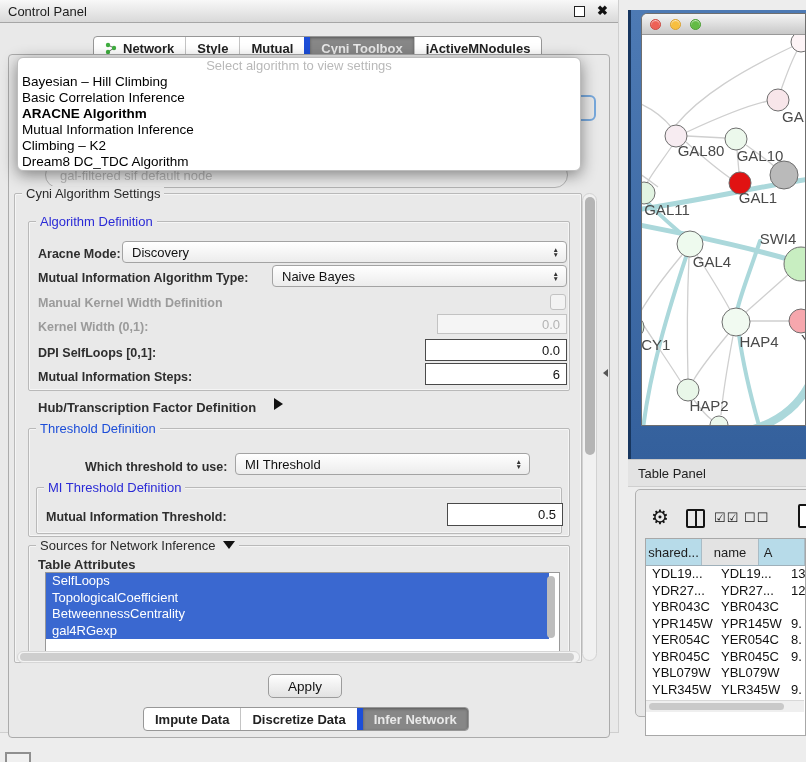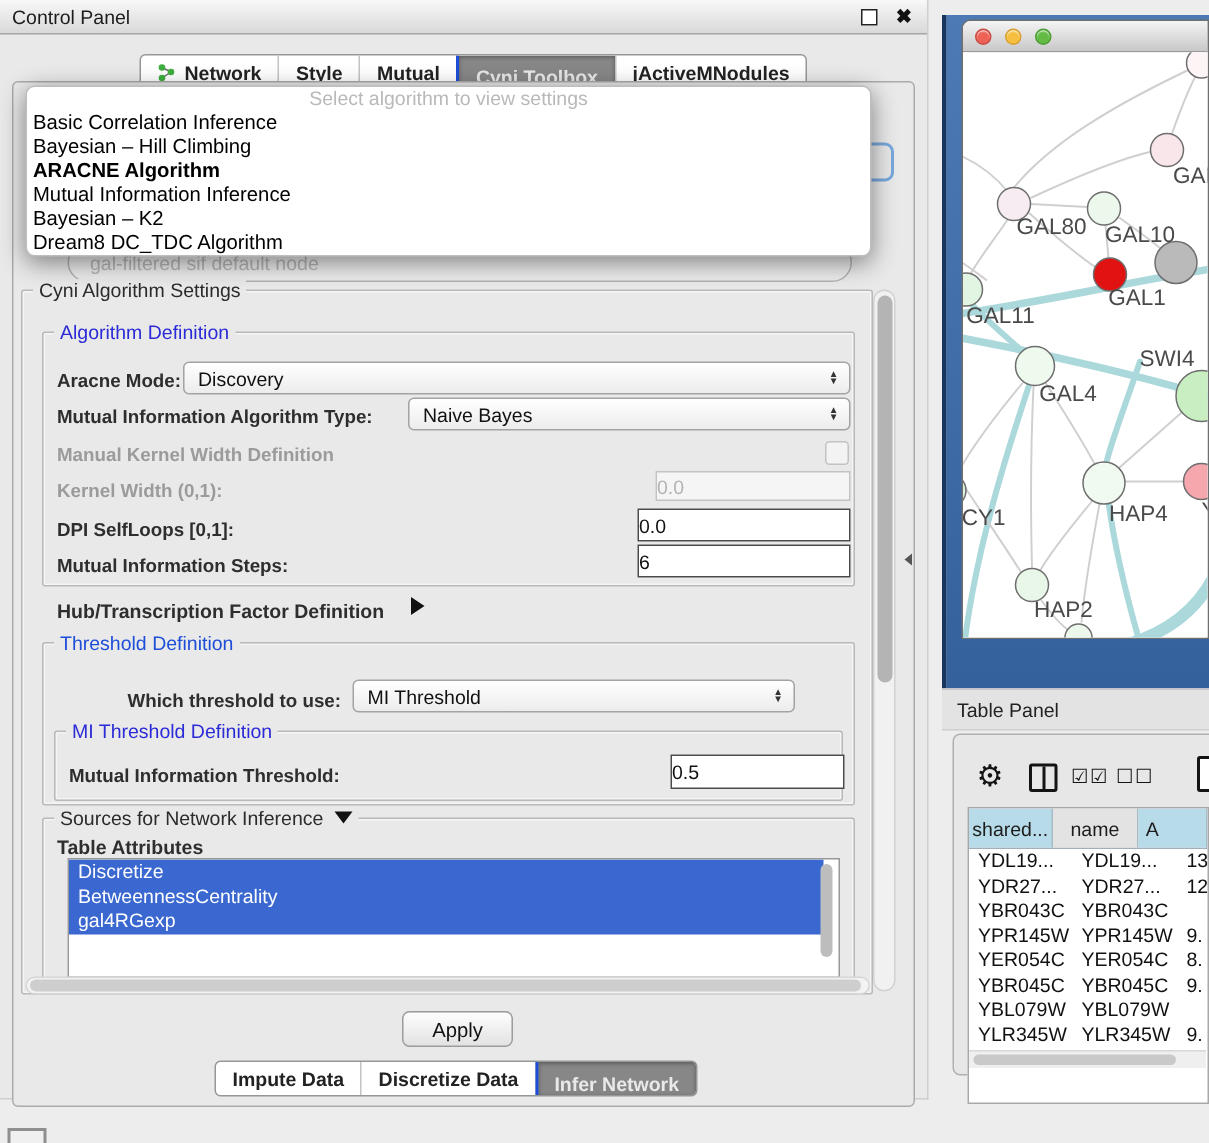--- a/index.html
+++ b/index.html
@@ -10,21 +10,21 @@
   .cp-window{left:0;top:8;width:618px;height:732px;background:#e9e9e9;border-right:1px solid #cfcfcf;border-bottom:1px solid #cfcfcf;}
   .cp-titlebar{left:0;top:0;width:618px;height:22px;background:linear-gradient(#f8f8f8,#d9d9d9);
        border-bottom:1px solid #a6a6a6;display:flex;align-items:center;}
   .cp-title{margin-left:8px;font-size:13px;color:#1c1c1c;}
   .float-icon{position:absolute;right:33px;top:6px;width:9px;height:9px;border:1.5px solid #222;background:#fff;}
   .close-icon{position:absolute;right:10px;top:3px;font-size:13px;font-weight:bold;color:#111;cursor:default;}
   
   .seg-bar{display:inline-flex;background:#fff;border:1px solid #979797;border-radius:4px;height:22px;overflow:hidden;}
   .seg{display:flex;align-items:center;padding:0 11px;font-size:13px;font-weight:bold;color:#222;border-left:1px solid #c4c4c4;white-space:nowrap;}
   .seg:first-child{border-left:none;}
-  .seg.sel{background:#878787;color:#e9e9e9;border-left:2px solid #1d4ed8;box-shadow:inset 0 1px 3px rgba(0,0,0,.35);align-items:flex-end;}
+  .seg.sel{background:#878787;color:#e9e9e9;border-left:6px solid #1d4ed8;box-shadow:inset 0 1px 3px rgba(0,0,0,.35);}
   .net-ico{width:13px;height:13px;margin-right:5px;}
   
   .inset{left:8px;top:54px;width:600px;height:682px;border:1px solid #ababab;border-radius:4px;background:#e9e9e9;}
   
   .combo-fragment{left:45px;top:162px;width:523px;height:26px;border:1px solid #b3b3b3;border-radius:13px;
        background:#ececec;display:flex;align-items:center;padding-left:14px;font-size:13px;color:#b5b5b5;box-sizing:border-box;}
   .focus-fragment{left:548px;top:95px;width:48px;height:26px;border:2px solid #77a8dc;border-radius:6px;background:#e8e8e8;box-sizing:border-box;}
   
   .popup{left:17px;top:57px;width:562px;height:112px;background:#fff;border:1px solid #bdbdbd;border-radius:6px;
        box-shadow:0 4px 16px rgba(0,0,0,.45);z-index:50;overflow:hidden;}
@@ -36,21 +36,21 @@
   .legend{position:absolute;font-size:13px;background:#e9e9e9;padding:0 4px;white-space:nowrap;color:#2b2b2b;}
   .legend.blue{color:#2a2ad6;}
   .legend.green{color:#1d4ed8;}
   .lbl{position:absolute;font-size:12.5px;font-weight:bold;color:#2e2e2e;white-space:nowrap;}
   .lbl.dis{color:#9b9b9b;}
   .combo{position:absolute;border:1px solid #a3a3a3;border-radius:4px;background:linear-gradient(#ffffff,#ececec);
        display:flex;align-items:center;padding-left:9px;font-size:13px;color:#111;box-sizing:border-box;}
   .arrows{position:absolute;right:7px;top:50%;transform:translateY(-50%);display:flex;flex-direction:column;
        font-size:6.5px;line-height:5px;color:#333;}
   .field{position:absolute;background:#fff;border:1px solid #9a9a9a;display:flex;align-items:center;
-       padding-right:6px;font-size:13px;color:#111;box-sizing:border-box;}
+       justify-content:flex-end;padding-right:6px;font-size:13px;color:#111;box-sizing:border-box;}
   .field.strong{border:1.5px solid #4a4a4a;}
   .field.dis{background:#f5f5f5;color:#b3b3b3;border-color:#c3c3c3;}
   .checkbox{position:absolute;width:14px;height:14px;border:1px solid #c2c2c2;border-radius:3px;background:#f3f3f3;}
   .tri-right{display:inline-block;width:0;height:0;border-left:9px solid #111;border-top:6px solid transparent;border-bottom:6px solid transparent;}
   .tri-down{display:inline-block;width:0;height:0;border-top:9px solid #111;border-left:6px solid transparent;border-right:6px solid transparent;}
   
   .listbox{left:45px;top:572px;width:513px;height:78px;background:#fff;border:1px solid #989898;overflow:hidden;}
   .litem{height:16.5px;line-height:16.5px;padding-left:6px;font-size:13px;color:#fff;background:#3a68d0;width:497px;}
   .list-thumb{left:547px;top:576px;width:8px;height:62px;background:#bdbdbd;border-radius:4px;}
   .hscroll{left:17px;top:651px;width:563px;height:12px;background:#f3f3f3;border:1px solid #d6d6d6;border-radius:6px;box-sizing:border-box;}
@@ -125,25 +125,25 @@
 
 <div class="abs inset"></div>
 
 <div class="abs focus-fragment"></div>
 <div class="abs combo-fragment">
   <span>gal-filtered sif default node</span>
 </div>
 
 <div class="abs popup">
   <div class="prompt">Select algorithm to view settings</div>
+  <div class="item">Bayesian – Hill Climbing</div>
   <div class="item">Basic Correlation Inference</div>
-  <div class="item">Bayesian – Hill Climbing</div>
   <div class="item bold">ARACNE Algorithm</div>
   <div class="item">Mutual Information Inference</div>
-  <div class="item">Bayesian – K2</div>
+  <div class="item">Climbing – K2</div>
   <div class="item">Dream8 DC_TDC Algorithm</div>
 </div>
 
 <div class="abs fieldset" style="left:14px;top:193px;width:566px;height:468px;"></div>
 <div class="legend" style="left:22px;top:186px;">Cyni Algorithm Settings</div>
 
 <div class="abs vscroll">
     <div class="thumb"></div>
   </div>
 
@@ -209,21 +209,22 @@
 </div>
 
 <div class="abs fieldset" style="left:28px;top:545px;width:540px;height:112px;"></div>
 <div class="legend" style="left:36px;top:538px;">
   <span>Sources for Network Inference</span>
   <span class="tri-down" style="border-top-width:8px;margin-left:4px;vertical-align:1px;"></span>
 </div>
 <div class="lbl" style="left:38px;top:557px;font-size:13px;">Table Attributes</div>
 
 <div class="abs listbox">
-  <div class="litem">Discretize</div>
+  <div class="litem">SelfLoops</div>
+  <div class="litem">TopologicalCoefficient</div>
   <div class="litem">BetweennessCentrality</div>
   <div class="litem">gal4RGexp</div>
 </div>
 <div class="abs list-thumb"></div>
 
 <div class="abs hscroll">
     <div class="thumb"></div>
   </div>
 
 <div class="btn" style="left:268px;top:674px;width:72px;height:22px;">

